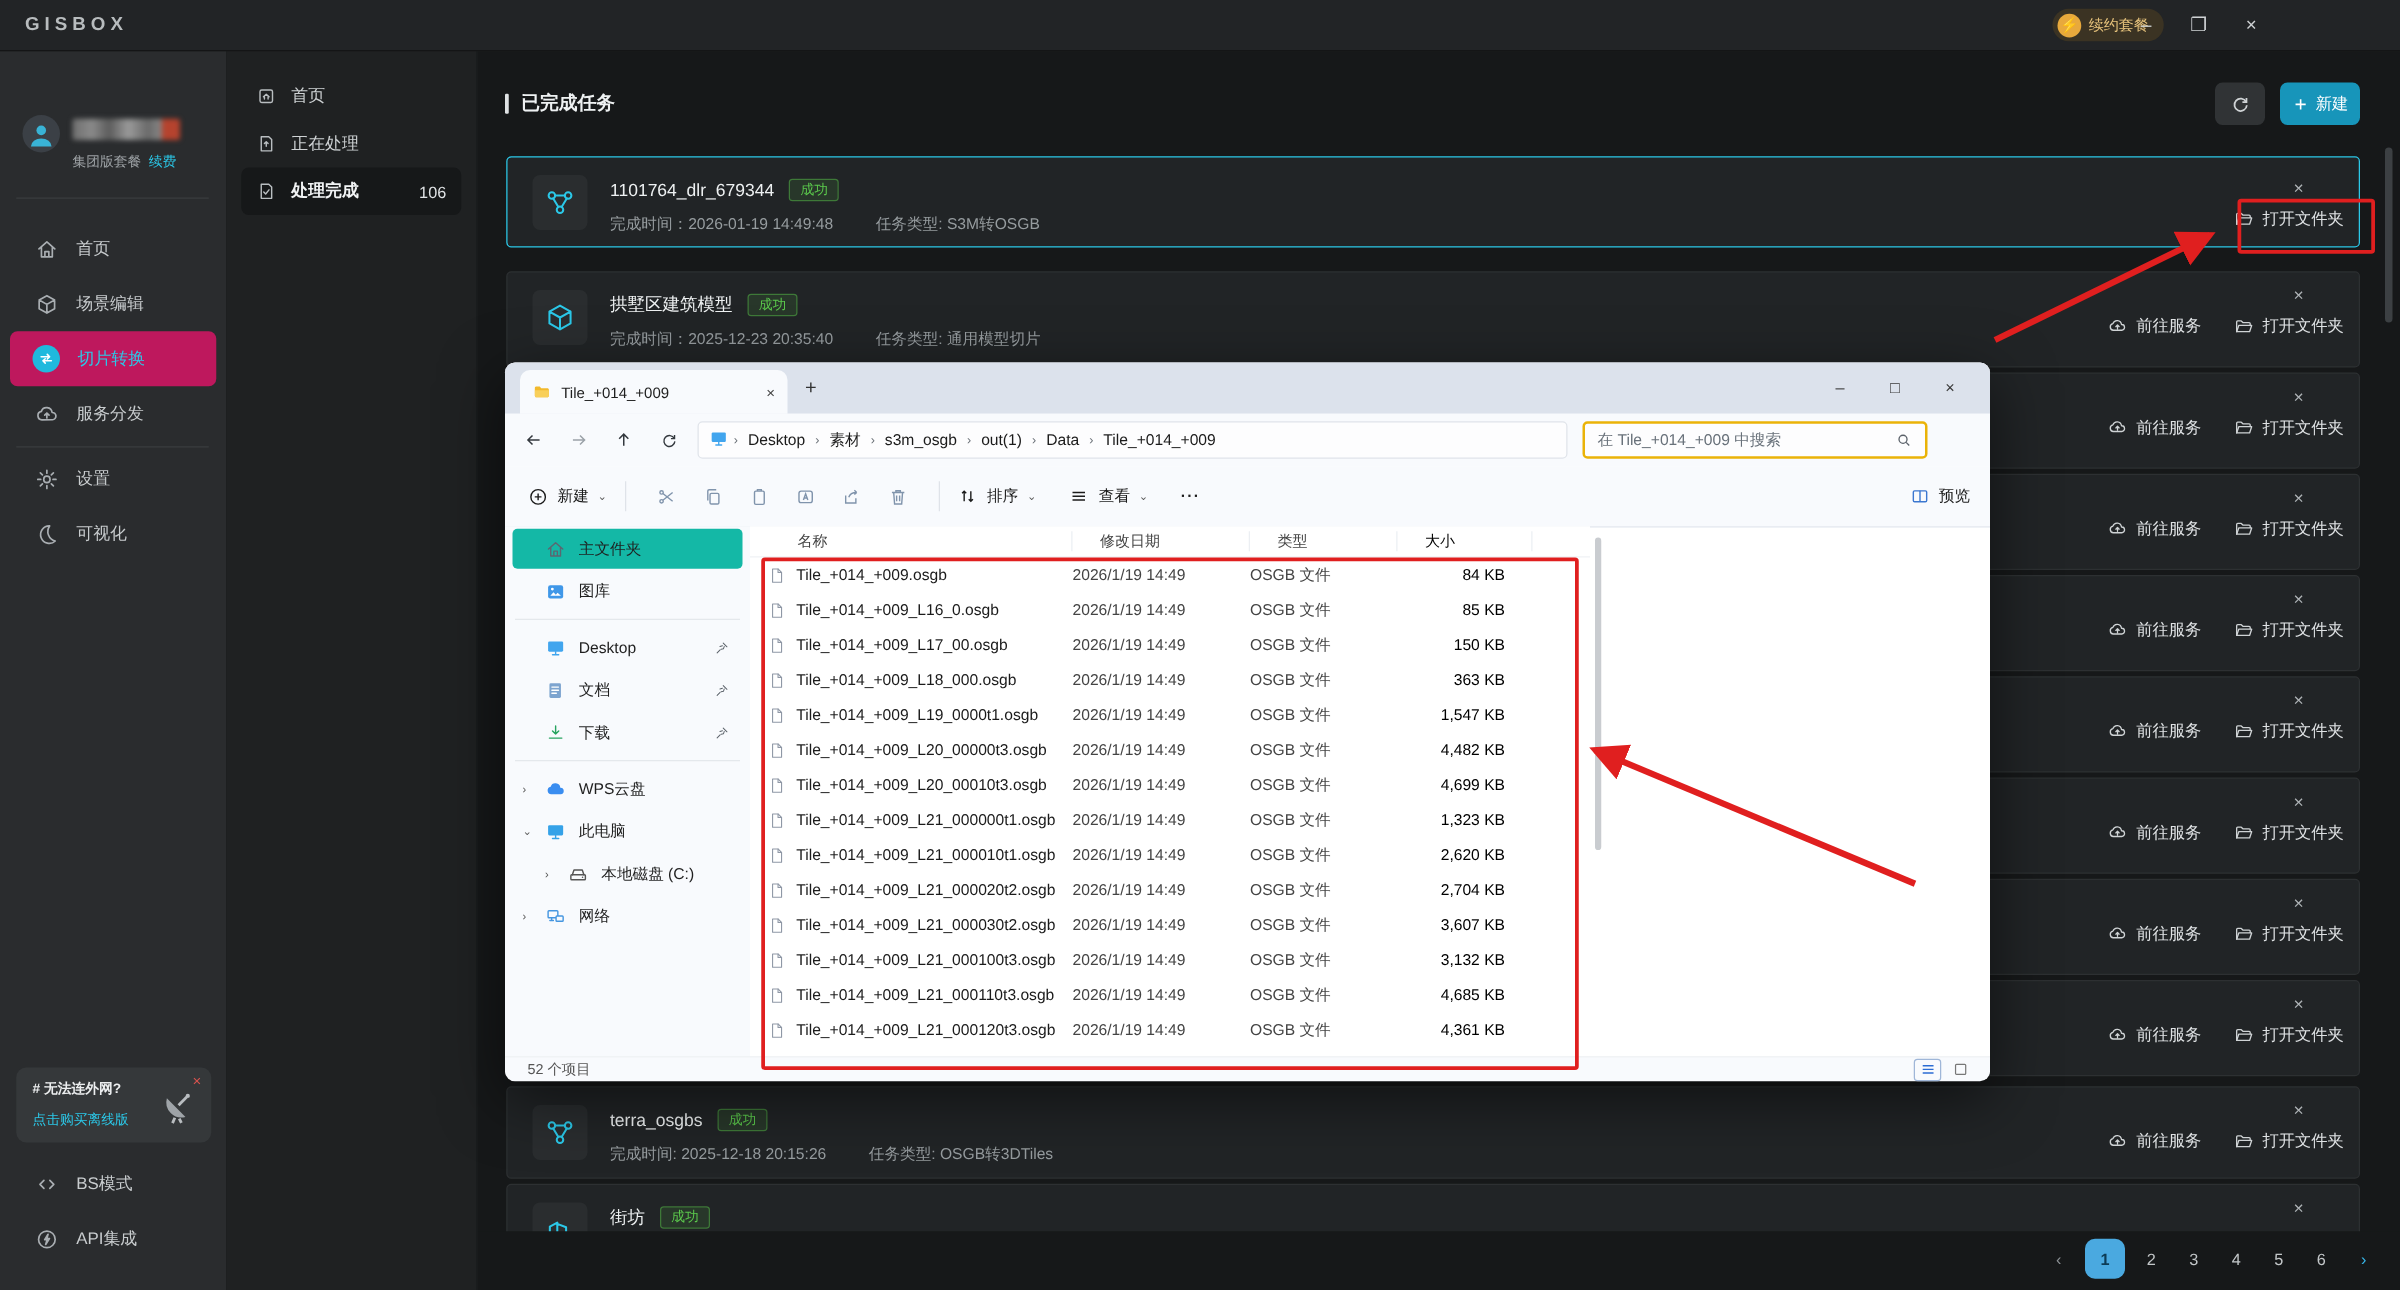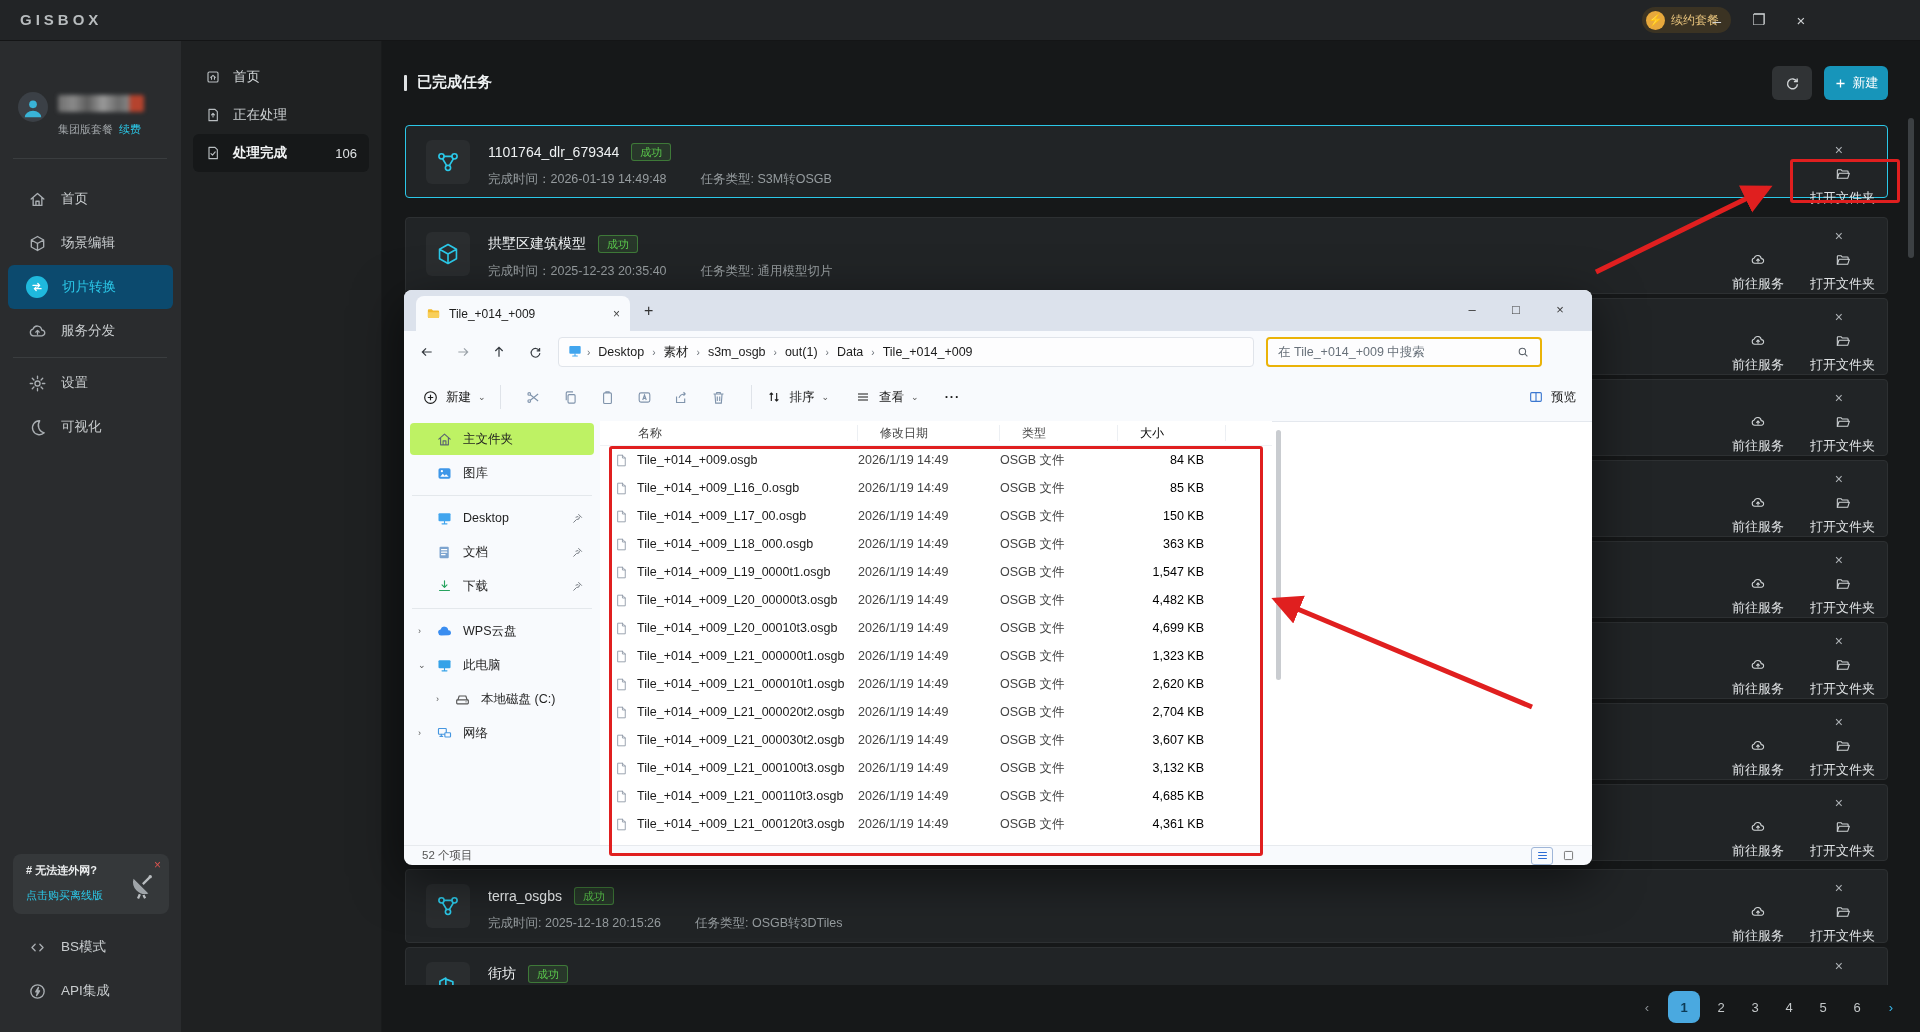--- a/index.html
+++ b/index.html
@@ -19,21 +19,21 @@
   .avatar{left:18px;top:52px;width:30px;height:30px;border-radius:50%;background:#3b4046;overflow:hidden;}
   .avatar svg{display:block;margin:4px auto 0;}
   .blurname{left:58px;top:55px;width:86px;height:17px;border-radius:2px;filter:blur(2.2px);
     background:linear-gradient(90deg,#6f6f6f 0%,#8a8a8a 18%,#5c5c5c 34%,#9a9a9a 52%,#6a6a6a 70%,#848484 82%,#b5432e 84%,#b5432e 100%);}
   .plan{left:58px;top:82px;font-size:11px;color:#9da2a5;}
   .plan b{color:#2bc8e8;font-weight:normal;margin-left:6px;cursor:pointer;}
   .sb-divider{left:13px;width:154px;height:1px;background:#3a3d3f;}
   .sb-item{left:8px;width:165px;height:44px;display:flex;align-items:center;gap:14px;padding-left:20px;
            box-sizing:border-box;color:#c8ccce;font-size:13.5px;border-radius:6px;cursor:pointer;}
   .sb-item .ic{width:19px;height:19px;color:#a9aeb2;flex:0 0 19px;}
-  .sb-item.active{background:#0c4a6e;color:#2bc8e8;}
+  .sb-item.active{background:#be185d;color:#2bc8e8;}
   .ic-badge{width:22px;height:22px;border-radius:50%;background:#1fb9dd;display:flex;align-items:center;justify-content:center;color:#fff;flex:0 0 22px;margin-left:-2px;}
   .offline{left:13px;top:814px;width:156px;height:60px;background:#35383a;border-radius:8px;overflow:hidden;cursor:pointer;}
   .offline .tag{position:absolute;left:13px;top:9px;font-size:11px;color:#eceeef;font-weight:bold;}
   .offline .lnk{position:absolute;left:13px;top:34px;font-size:11px;color:#2bc8e8;}
   .offline .x{position:absolute;right:8px;top:4px;color:#d9534f;font-size:12px;cursor:pointer;}
   .offline .dish{position:absolute;right:10px;top:14px;width:34px;height:34px;color:#b9bdc0;}
   
   .submenu{left:181px;top:40px;width:200px;height:992px;background:#1f2122;z-index:5;border-right:1px solid #191b1c;}
   .sm-item{left:12px;width:176px;height:38px;display:flex;align-items:center;gap:12px;padding:0 12px;
            box-sizing:border-box;color:#ced2d4;font-size:13.5px;border-radius:6px;cursor:pointer;}
@@ -51,21 +51,21 @@
   .card{left:405px;width:1483px;background:#212426;border:1px solid #2d3032;border-radius:4px;box-sizing:border-box;z-index:1;}
   .card.hl{border-color:#2bc8e8;padding-left:10px;}
   .card .cicon{position:absolute;left:20px;top:14px;width:44px;height:44px;border-radius:6px;background:#2a2d2f;
                display:flex;align-items:center;justify-content:center;color:#2bc8e8;}
   .card .ttl{position:absolute;left:82px;top:17px;font-size:14px;color:#eef1f2;display:flex;gap:12px;align-items:center;}
   .badge{font-size:11px;color:#5bc94c;background:rgba(91,201,76,.12);border:1px solid rgba(91,201,76,.45);
          border-radius:3px;padding:2px 8px;line-height:1.1;}
   .card .meta{position:absolute;left:82px;top:45px;font-size:12.5px;color:#969c9f;display:flex;gap:34px;}
   .card .x{position:absolute;right:44px;top:10px;color:#aeb3b6;font-size:14px;cursor:pointer;}
   .actions{position:absolute;right:12px;display:flex;gap:26px;align-items:center;}
-  .act{display:flex;gap:7px;align-items:center;color:#dfe2e4;font-size:13px;cursor:pointer;white-space:nowrap;flex-direction:column;}
+  .act{display:flex;gap:7px;align-items:center;color:#dfe2e4;font-size:13px;cursor:pointer;white-space:nowrap;}
   .act .ic{width:16px;height:16px;color:#cfd3d5;}
   
   .bottombar{left:381px;top:985px;width:1539px;height:47px;background:#161819;z-index:3;}
   .pager{position:absolute;right:16px;top:6px;display:flex;align-items:center;gap:8px;}
   .pg{width:26px;height:26px;display:flex;align-items:center;justify-content:center;color:#c3c7c9;font-size:13px;cursor:pointer;}
   .pg.active{width:32px;height:32px;background:#4aa9e0;border-radius:8px;color:#0d3b55;font-weight:bold;}
   .pg.prev{color:#8b9094;} .pg.next{color:#37b7ea;}
   
   .explorer{left:404px;top:290px;width:1188px;height:574px;z-index:5;border-radius:8px;
             box-shadow:0 14px 50px rgba(0,0,0,.55);background:#fff;color:#1c1c1c;}
@@ -92,21 +92,21 @@
   .cmd .ic{width:17px;height:17px;}
   .cmd .dd{font-size:9px;color:#555;}
   .cmdsep{width:1px;height:24px;background:#dfe3e9;margin:0 14px;}
   .cicon-dim{color:#8094ac;width:17px;height:17px;margin:0 10px;cursor:pointer;}
   .preview-toggle{margin-left:auto;margin-right:16px;display:flex;align-items:center;gap:7px;cursor:pointer;}
   .preview-toggle .ic{width:16px;height:16px;color:#3b77d0;}
   
   .navpane{left:0;top:131px;width:196px;height:424px;background:#f8fafd;overflow:hidden;}
   .np-item{position:relative;margin:2px 6px;height:32px;display:flex;align-items:center;gap:10px;border-radius:4px;
            font-size:12.5px;color:#1f1f1f;cursor:pointer;padding-left:26px;box-sizing:border-box;}
-  .np-item.sel{background:#bef264;}
+  .np-item.sel{background:#14b8a6;}
   .np-item .ic{width:17px;height:17px;flex:0 0 17px;}
   .np-item .chv{position:absolute;left:8px;font-size:9px;color:#555;}
   .np-item .pin{position:absolute;right:10px;width:13px;height:13px;color:#5c636b;}
   .np-div{height:1px;background:#e4e8ec;margin:6px 8px;}
   .np-item.indent{padding-left:44px;} .np-item.indent .chv{left:26px;}
   .listpane{left:196px;top:131px;width:672px;height:424px;background:#fff;overflow:hidden;}
   .lhead{display:flex;height:24px;align-items:center;font-size:12px;color:#444;border-bottom:1px solid #f0f2f5;}
   .lhead .c{border-right:1px solid #eceff3;height:16px;display:flex;align-items:center;padding-left:22px;box-sizing:border-box;}
   .frow{display:flex;height:28px;align-items:center;font-size:12.5px;color:#1b1b1b;cursor:default;}
   .frow .ic{width:15px;height:15px;margin:0 8px 0 14px;flex:0 0 15px;}

